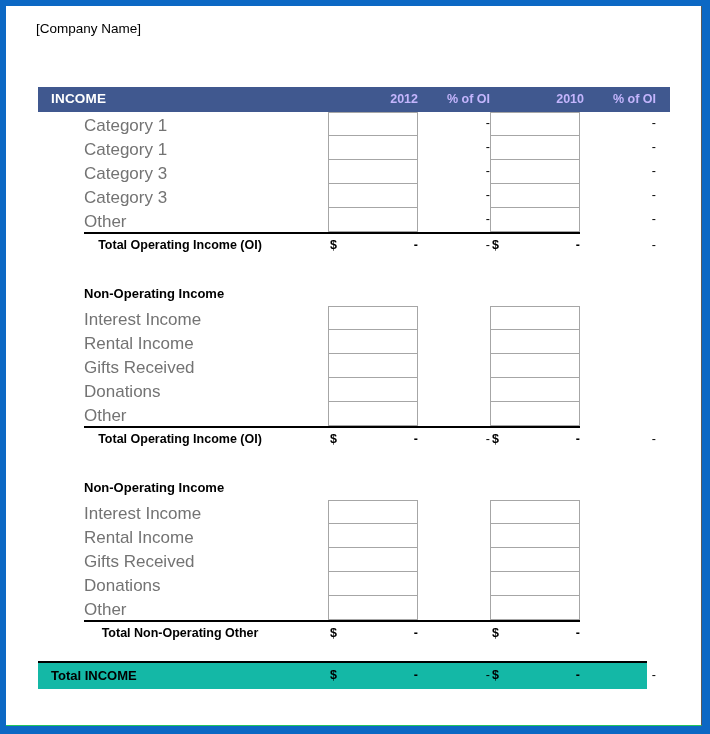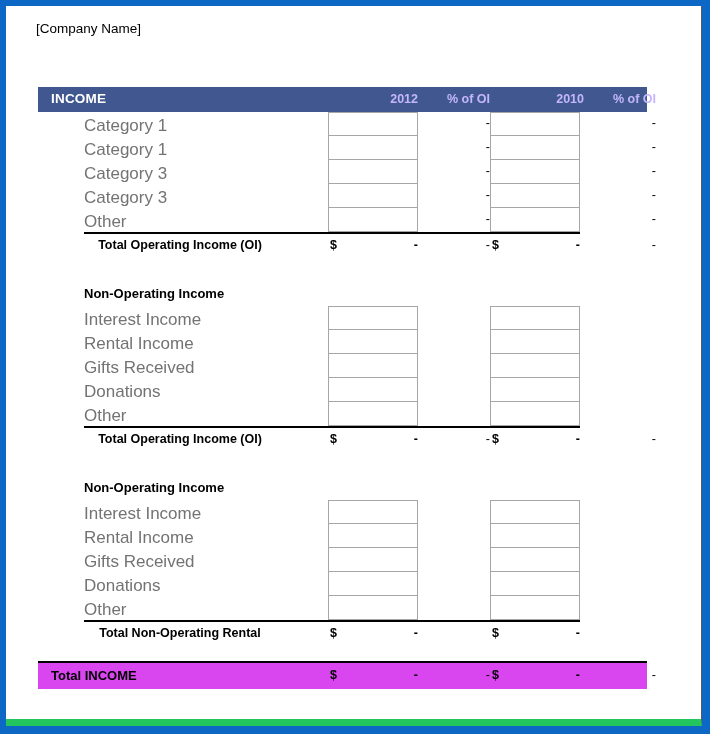--- a/index.html
+++ b/index.html
@@ -15,21 +15,21 @@
   }
   .page {
     position: absolute;
     left: 6px;
     top: 6px;
     width: 696px;
     height: 720px;
     background: #ffffff;
     box-sizing: border-box;
     border-right: 1px solid #5a5a5a;
-    border-bottom: 7px solid #22c55e;
+    border-bottom: 1px solid #22c55e;
   }
 
   
   .company-name {
     position: absolute;
     left: 30px;
     top: 15px;
     font-size: 13.5px;
     color: #000000;
     white-space: nowrap;
@@ -50,20 +50,21 @@
     position: relative;
     height: 24px;
   }
 
   
   .hdr-bar {
     position: relative;
     height: 25px;
     background: #40588f;
     width: 609px;
+    padding-left: 23px;
   }
   .hdr-title {
     position: absolute;
     left: 13px;
     top: 4px;
     font-size: 13.5px;
     font-weight: bold;
     color: #ffffff;
     letter-spacing: 0.2px;
   }
@@ -181,21 +182,21 @@
   .tot-pct-b { left: 548px; width: 70px; }
 
   .gap { height: 24px; }
   .gap-sm { height: 15px; }
 
   
   .grand {
     position: relative;
     width: 609px;
     height: 26px;
-    background: #d946ef;
+    background: #14b8a6;
     border-top: 2px solid #000000;
   }
   .grand-label {
     position: absolute;
     left: 13px;
     top: 5px;
     font-size: 13px;
     font-weight: bold;
     color: #000000;
   }
@@ -382,21 +383,21 @@
       <div class="row">
         <div class="item-label">Other</div>
         <div class="cell-box box-a"></div>
         <div class="pct-val pct-a"></div>
         <div class="cell-box box-b"></div>
         <div class="pct-val pct-b"></div>
       </div>
 
       <div class="total-row">
         <div class="total-rule"></div>
-        <div class="total-label">Total Non-Operating Rental</div>
+        <div class="total-label">Total Non-Operating Other</div>
         <div class="total-dollar dol-a">$</div>
         <div class="total-amt amt-a">-</div>
         <div class="tot-pct tot-pct-a"></div>
         <div class="total-dollar dol-b">$</div>
         <div class="total-amt amt-b">-</div>
         <div class="tot-pct tot-pct-b"></div>
       </div>
     </div>
 
     <div class="gap-sm"></div>

